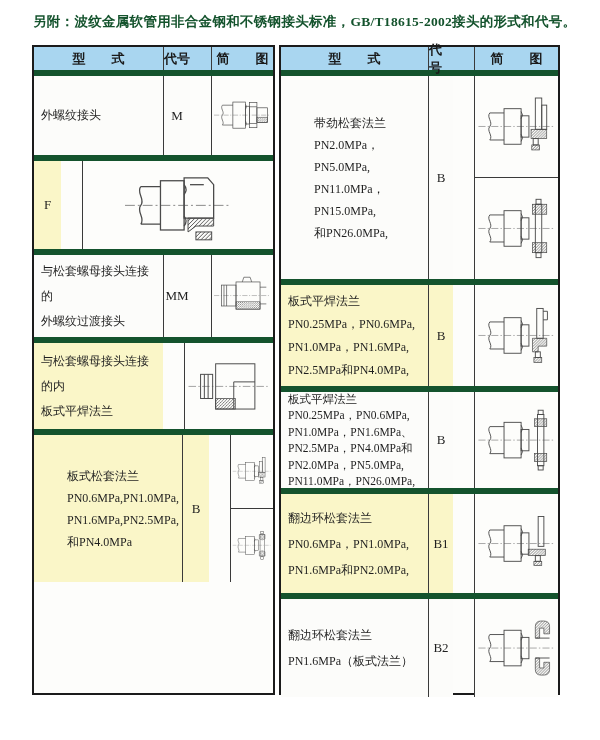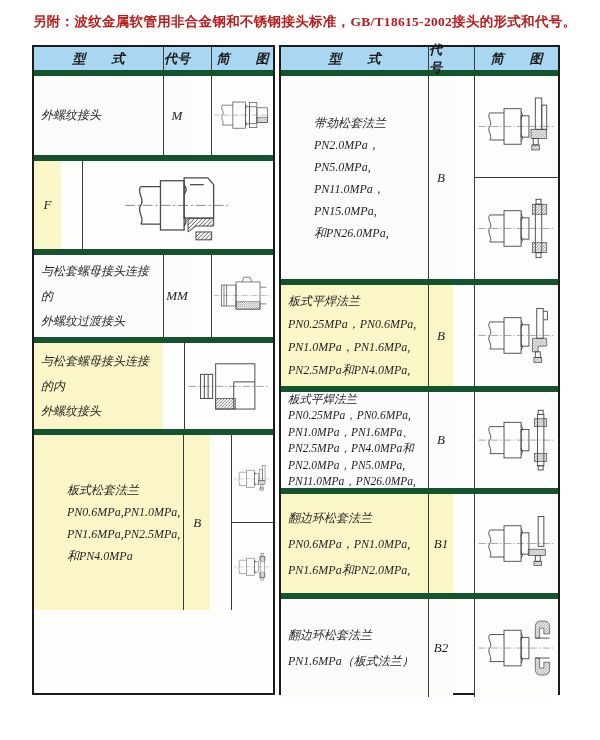--- a/index.html
+++ b/index.html
@@ -3,30 +3,30 @@
 <meta charset="utf-8">
 <style>
   html,body{margin:0;padding:0;}
   body{
     width:600px;height:740px;position:relative;background:#ffffff;
     font-family:"Liberation Serif","DejaVu Serif",serif;color:#1f1f1f;
     overflow:hidden;
   }
   .page-title{
     position:absolute;left:33px;top:13px;width:556px;
-    font-size:13.5px;font-weight:bold;letter-spacing:0.3px;color:#b91c1c;
+    font-size:13.5px;font-weight:bold;letter-spacing:0.3px;color:#14532d;
   }
   .tbl{
     position:absolute;top:45px;background:#fdfdfb;
     border:2px solid #1b1b1b;box-sizing:border-box;
     display:flex;flex-direction:column;
   }
   .tbl.left{left:32px;width:243px;height:650px;}
   .tbl.right{left:279px;width:281px;height:650px;}
-  .row{display:flex;flex:0 0 auto;box-sizing:border-box;font-style:italic;}
+  .row{display:flex;flex:0 0 auto;box-sizing:border-box;}
   .row + .row{border-top:6px solid #14532d;}
   .cell{box-sizing:border-box;position:relative;background:#fcfcfa;}
   .cell + .cell{border-left:1px solid #3a3a3a;}
   .cell.type{
     display:flex;flex-direction:column;justify-content:center;
     padding:4px 3px 4px 7px;font-size:12px;line-height:21px;
     white-space:pre-line;
   }
   .tbl.left  .cell.type{flex:0 0 129px;}
   .tbl.left  .cell.code{flex:0 0 27px;}
@@ -137,42 +137,42 @@
             <path class="ln" d="M56,16 l3,-9 h12 l3,9"></path>
             <rect class="ht" x="44" y="54" width="46" height="14"></rect>
             <path class="ln" d="M90,26 h12 M90,58 h12"></path>
           </svg>
         </div>
     </div>
   </div>
 
   <div class="row hl lh25" style="height:92px">
     <div class="cell type">与松套螺母接头连接的内
-外螺纹接头</div>
+板式平焊法兰</div>
     <div class="cell diag">
       <div class="dslot">
           <svg viewBox="0 0 112 84" preserveAspectRatio="xMidYMid meet">
             <defs>
               <pattern id="hp" patternUnits="userSpaceOnUse" width="4" height="4">
                 <path d="M0,4 L4,0" stroke="#555" stroke-width="1"></path>
               </pattern>
             </defs>
             <line class="ax" x1="2" y1="42" x2="110" y2="42"></line>
             <rect class="ln" x="18" y="26" width="16" height="32"></rect>
             <path class="ln" d="M23,26 v32 M28,26 v32"></path>
             <rect class="ln" x="38" y="12" width="52" height="60"></rect>
             <path class="ln" d="M62,36 h28 M62,36 v36"></path>
             <rect class="ht" x="38" y="58" width="26" height="14"></rect>
           </svg>
         </div>
     </div>
   </div>
 
 
-  <div class="row hl lh22" style="height:181px">
+  <div class="row hl lh22" style="height:153px">
     <div class="cell type">板式松套法兰
 PN0.6MPa,PN1.0MPa,
 PN1.6MPa,PN2.5MPa,
 和PN4.0MPa</div>
     <div class="cell code">B</div>
     <div class="cell diag">
       <div class="dslot">
           <svg viewBox="0 0 112 84" preserveAspectRatio="xMidYMid meet">
             <defs>
               <pattern id="hp" patternUnits="userSpaceOnUse" width="4" height="4">

